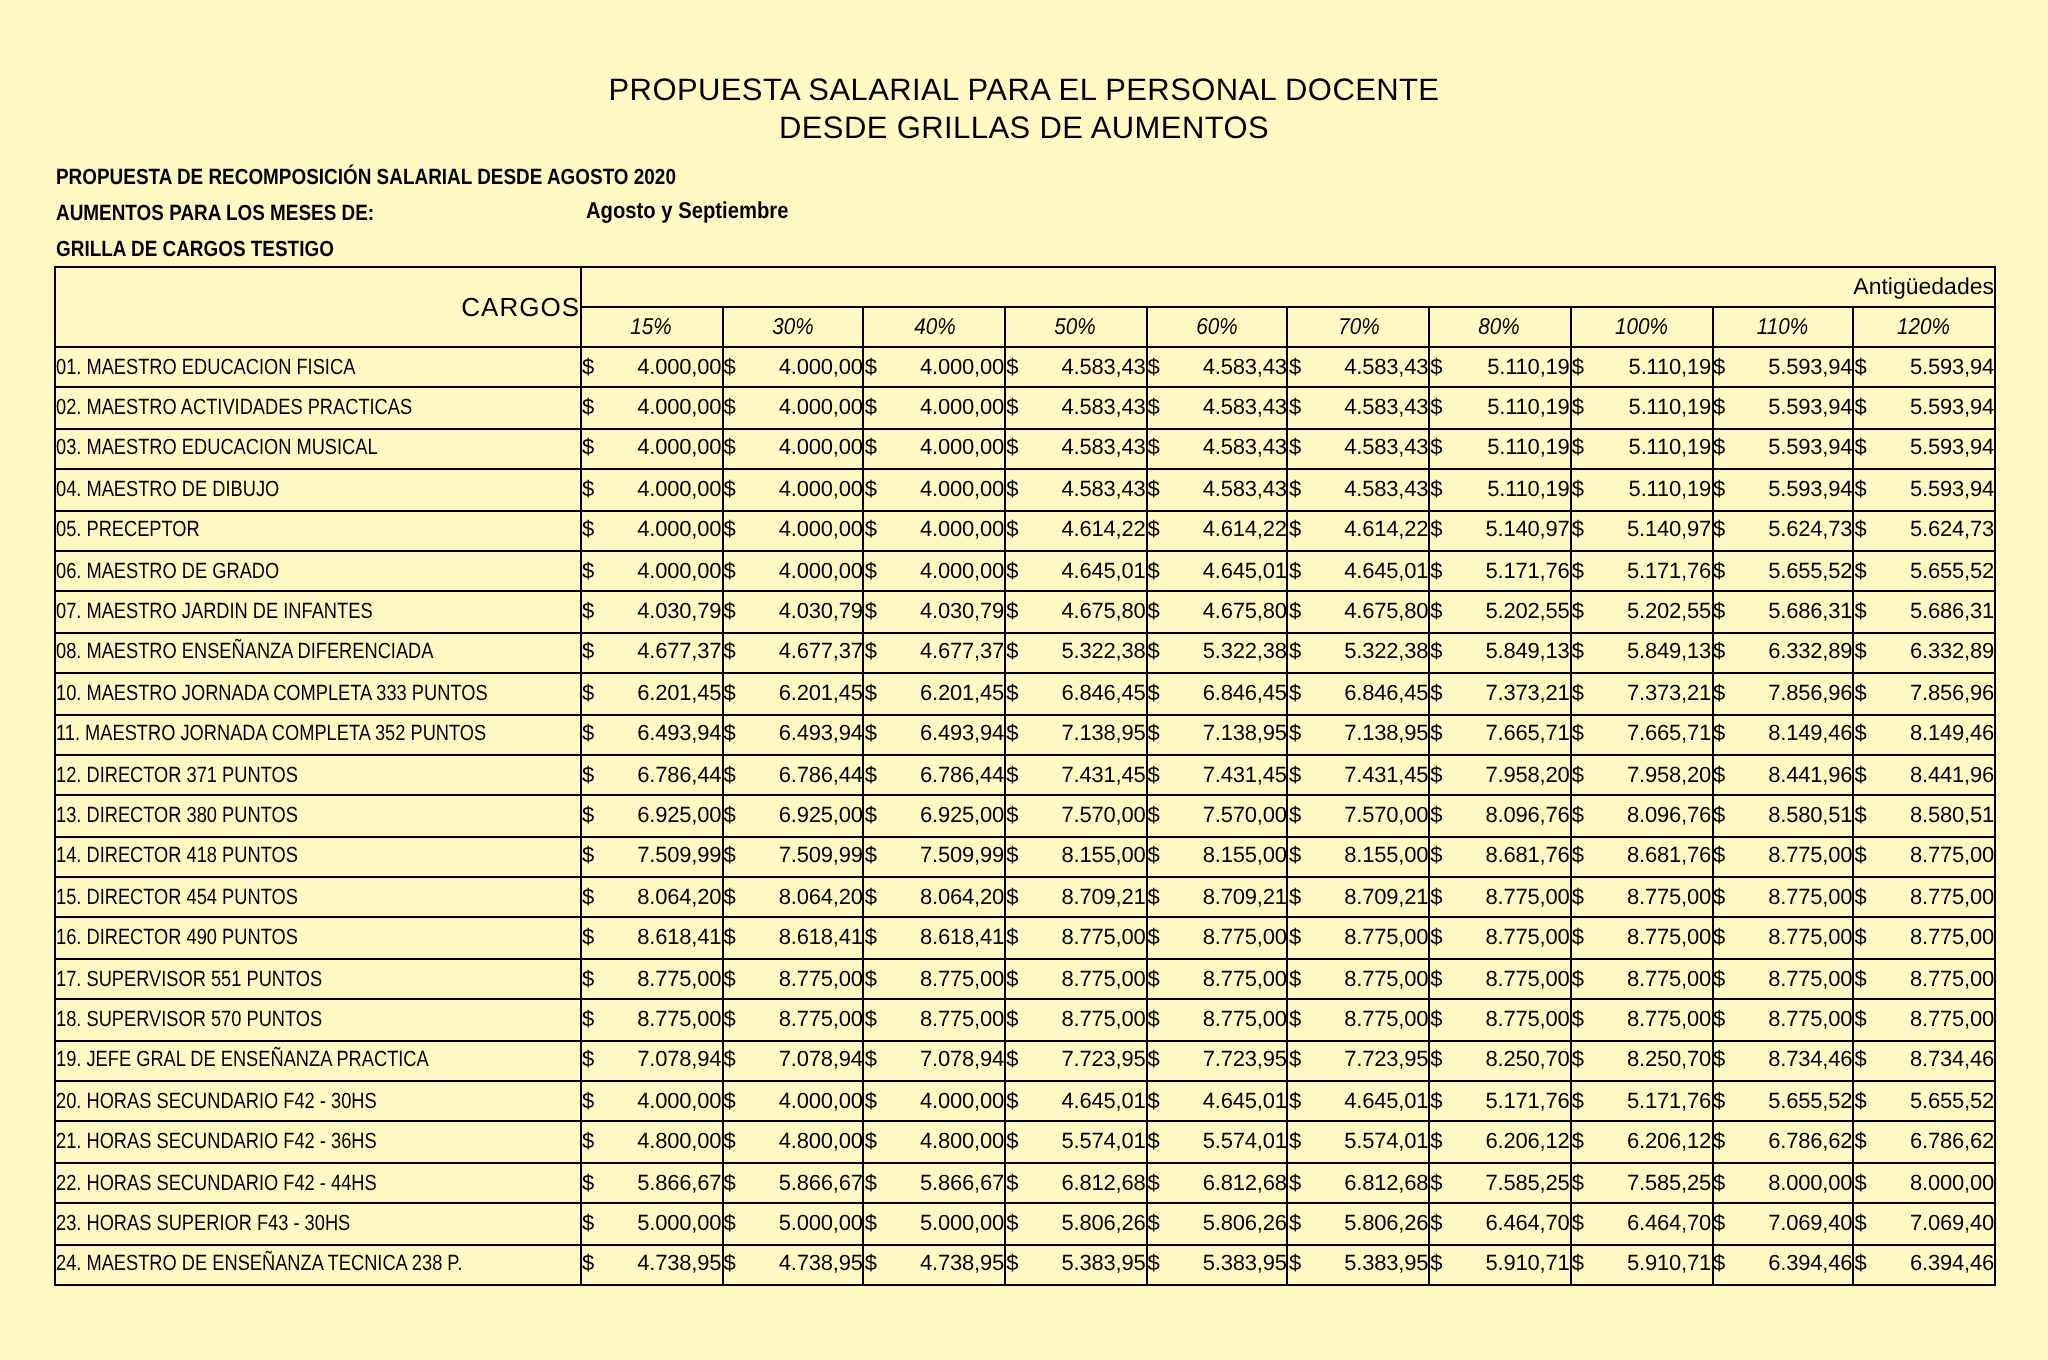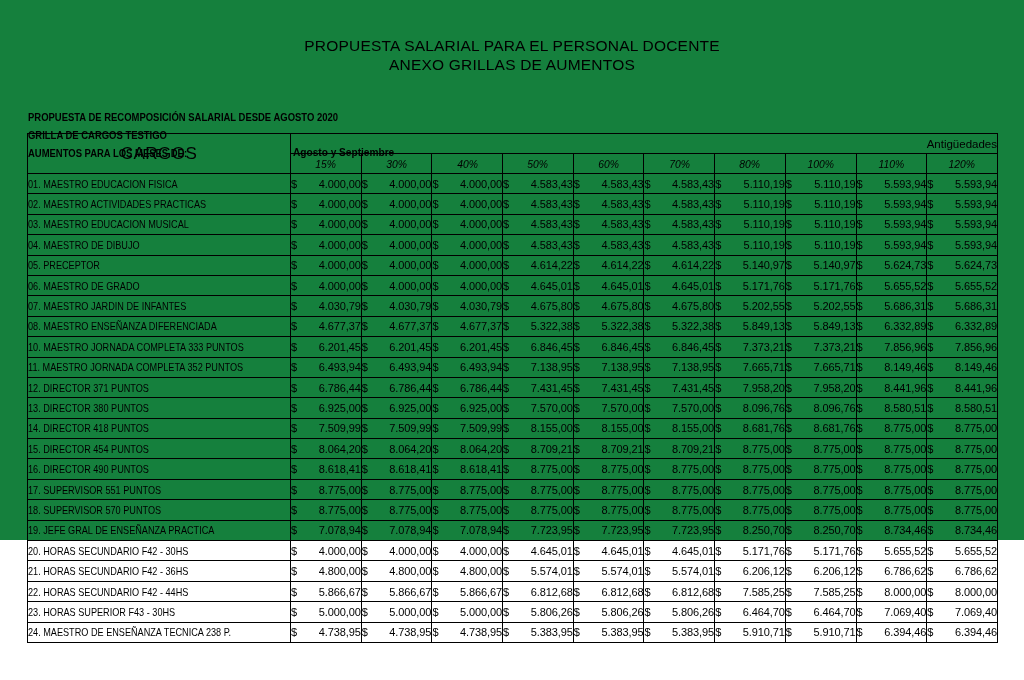--- a/index.html
+++ b/index.html
@@ -12,22 +12,22 @@
     width: 1024px;
     height: 680px;
     overflow: hidden;
     font-family: "Liberation Sans", sans-serif;
     color: #000000;
     position: relative;
   }
   #page {
     position: relative;
     width: 1024px;
-    height: 540px;
-    background: #15803d;
+    height: 680px;
+    background: #fef9c3;
   }
 
   
   .title-block {
     position: absolute;
     top: 36px;
     left: 0;
     width: 1024px;
     text-align: center;
   }
@@ -43,21 +43,20 @@
     line-height: 19px;
     white-space: nowrap;
   }
 
   
   .preamble {
     position: absolute;
     left: 28px;
     top: 79px;
     width: 970px;
-    margin-top: 28px;
   }
   .pre-row {
     height: 18px;
     line-height: 18px;
     position: relative;
   }
   .pre-label {
     font-size: 11px;
     font-weight: bold;
     font-stretch: condensed;
@@ -92,22 +91,22 @@
   table.grid td, table.grid th {
     border: 1px solid #000000;
     padding: 0;
     margin: 0;
     vertical-align: middle;
     font-weight: normal;
   }
 
   th.cargos-head {
     width: 262px;
-    text-align: center;
-    font-size: 17px;
+    text-align: right;
+    font-size: 13px;
     font-weight: bold;
     letter-spacing: 0.5px;
     transform: none;
   }
   th.antig-head {
     text-align: right;
     font-size: 11.5px;
     font-weight: bold;
     height: 19px;
     transform: none;
@@ -159,35 +158,35 @@
     letter-spacing: -0.1px;
   }
 </style>
 </head>
 <body>
 
 <div id="page">
 
   <div class="title-block">
     <div class="title-line-1">PROPUESTA SALARIAL PARA EL PERSONAL DOCENTE</div>
-    <div class="title-line-2">ANEXO GRILLAS DE AUMENTOS</div>
+    <div class="title-line-2">DESDE GRILLAS DE AUMENTOS</div>
   </div>
 
   <div class="preamble">
     <div class="pre-row">
       <span class="pre-label">PROPUESTA DE RECOMPOSICIÓN SALARIAL DESDE AGOSTO 2020</span>
       <span class="pre-value"></span>
     </div>
     <div class="pre-row">
+      <span class="pre-label">AUMENTOS PARA LOS MESES DE:</span>
+      <span class="pre-value">Agosto y Septiembre</span>
+    </div>
+    <div class="pre-row">
       <span class="pre-label">GRILLA DE CARGOS TESTIGO</span>
       <span class="pre-value"></span>
-    </div>
-    <div class="pre-row">
-      <span class="pre-label">AUMENTOS PARA LOS MESES DE:</span>
-      <span class="pre-value">Agosto y Septiembre</span>
     </div>
   </div>
 
   <div class="grid-wrap">
     <table class="grid">
       <thead>
         <tr>
           <th class="cargos-head" rowspan="2">CARGOS</th>
           <th class="antig-head" colspan="10">Antigüedades</th>
         </tr>

